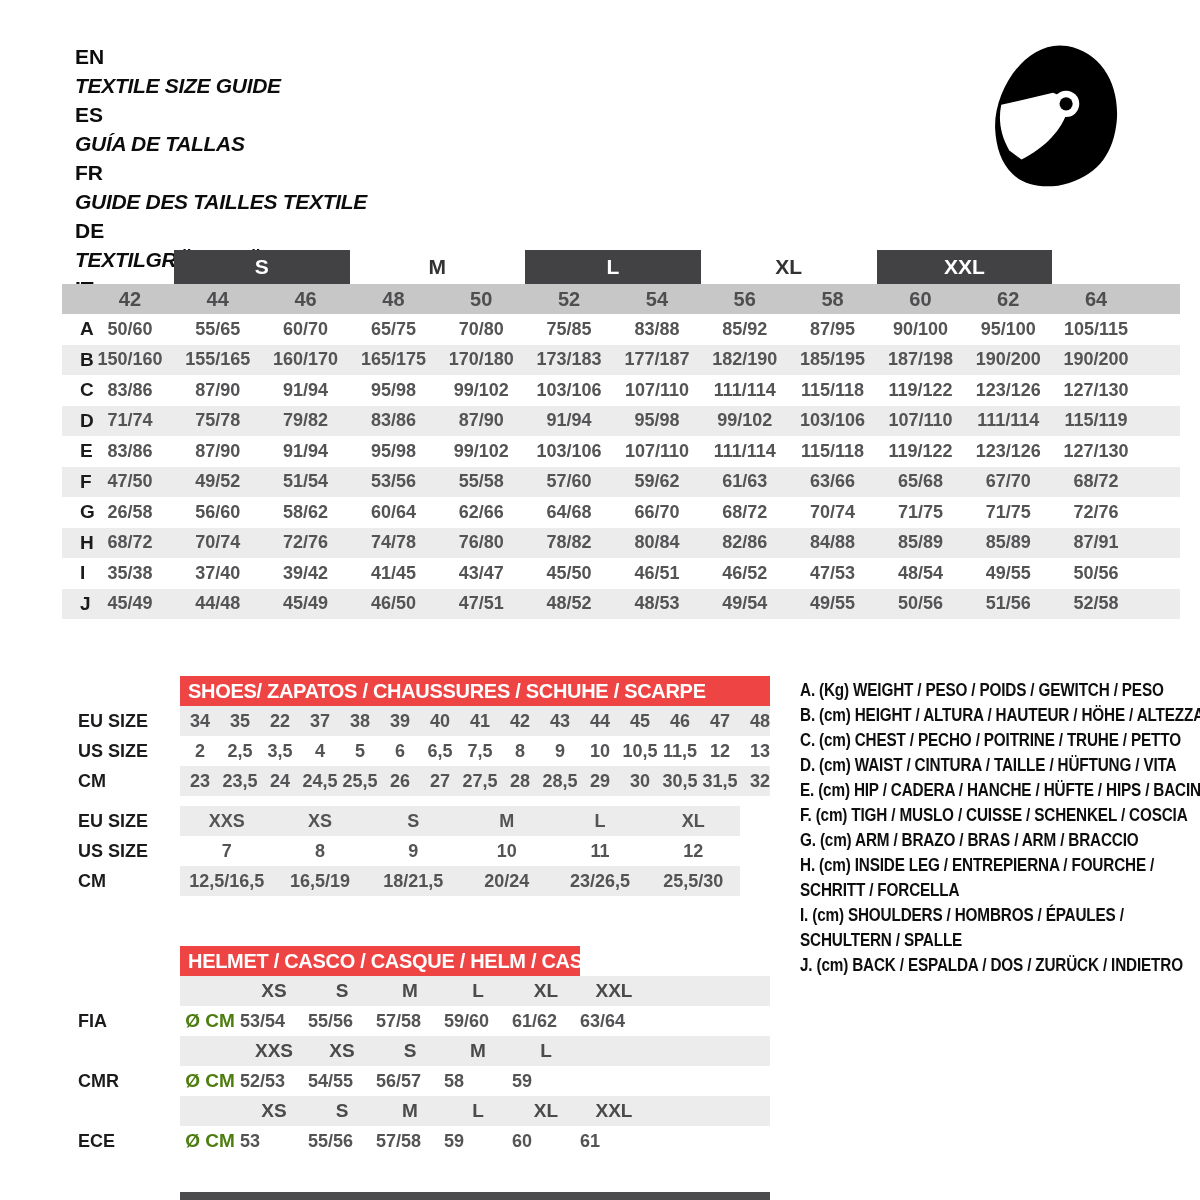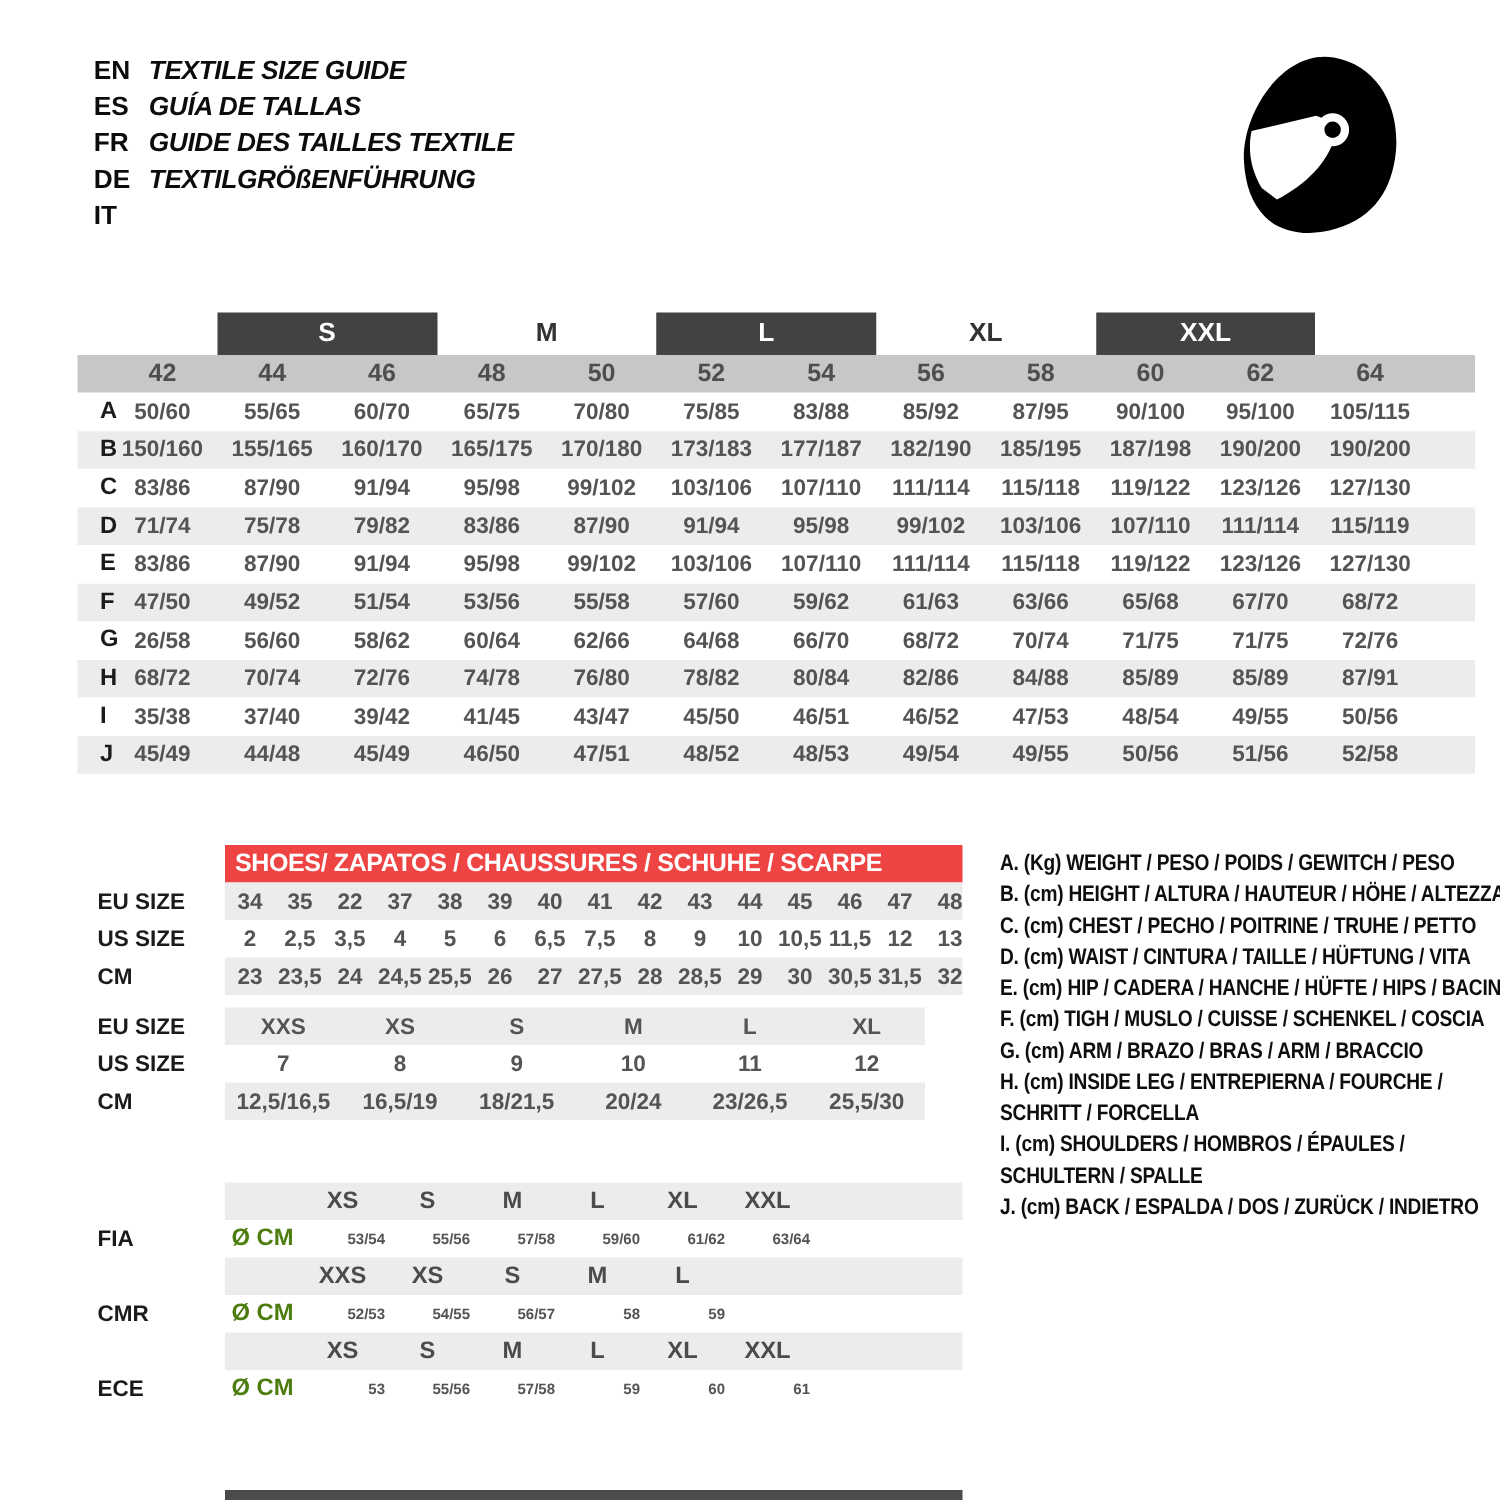--- a/index.html
+++ b/index.html
@@ -1,21 +1,21 @@
 <!DOCTYPE html>
 <html><head>
 <meta charset="utf-8">
 <style>
   html,body{margin:0;padding:0;background:#ffffff;}
   .page{position:relative;width:1200px;height:1200px;background:#ffffff;overflow:hidden;
         font-family:"Liberation Sans",sans-serif;color:#1b1b1d;}
 
   
   .lang-block{position:absolute;left:75px;top:42px;}
-  .lang-row{display:flex;line-height:29px;}
+  .lang-row{display:flex;line-height:29px;flex-direction:column;}
   .lang-code{width:44px;font-size:21px;font-weight:bold;color:#0c0c0d;}
   .lang-label{font-size:21px;font-weight:bold;color:#0c0c0d;letter-spacing:-0.3px;white-space:nowrap;font-style:italic;}
 
   
   .helmet-icon{position:absolute;left:986px;top:40px;width:146px;height:152px;}
 
   
   .main-table{position:absolute;left:62px;top:250px;width:1118px;}
   .grid-row{display:grid;grid-template-columns:24px repeat(12,1fr);padding-right:40px;box-sizing:border-box;}
   .size-row{height:34px;}
@@ -50,21 +50,21 @@
   .glove-row.striped::before{content:"";position:absolute;left:118px;right:0;top:0;bottom:0;background:#ececec;}
   .glove-row>*{position:relative;}
 
   
   .helmet-sec{position:absolute;left:62px;top:946px;width:718px;}
   .helmet-sec .sec-header{width:400px;}
   .hrow{position:relative;display:grid;grid-template-columns:118px 60px repeat(6,68px);height:30px;align-items:center;}
   .hrow.striped::before{content:"";position:absolute;left:118px;right:10px;top:0;bottom:0;background:#ececec;}
   .hrow>*{position:relative;}
   .prefix{font-size:19px;font-weight:bold;color:#4d7c0f;text-align:center;white-space:nowrap;}
-  .hval{text-align:right;font-size:12px;font-weight:bold;color:#545456;white-space:nowrap;}
+  .hval{text-align:left;font-size:18px;font-weight:bold;color:#545456;white-space:nowrap;}
   .hsize{text-align:center;font-size:19px;font-weight:bold;color:#4b4b4d;white-space:nowrap;}
 
   
   .legend{position:absolute;left:800px;top:678px;width:470px;transform:scaleX(0.85);transform-origin:left top;}
   .legend-item{font-size:18px;font-weight:bold;color:#0e0e0f;line-height:25px;white-space:nowrap;letter-spacing:-0.2px;}
 
   
   .footer-bar{position:absolute;left:180px;top:1192px;width:590px;height:8px;background:#4b4b4d;}
 </style>
 </head>
@@ -366,20 +366,21 @@
           <span class="val">16,5/19</span>
           <span class="val">18/21,5</span>
           <span class="val">20/24</span>
           <span class="val">23/26,5</span>
           <span class="val">25,5/30</span>
         </div>
       </div>
   </section>
 
   <section class="helmet-sec">
+    <div class="sec-header">HELMET / CASCO / CASQUE / HELM / CASCO</div>
     <div>
         <div class="hrow striped">
           <span class="sec-label"></span>
           <span class="prefix"></span>
           <span class="hsize">XS</span>
           <span class="hsize">S</span>
           <span class="hsize">M</span>
           <span class="hsize">L</span>
           <span class="hsize">XL</span>
           <span class="hsize">XXL</span>

